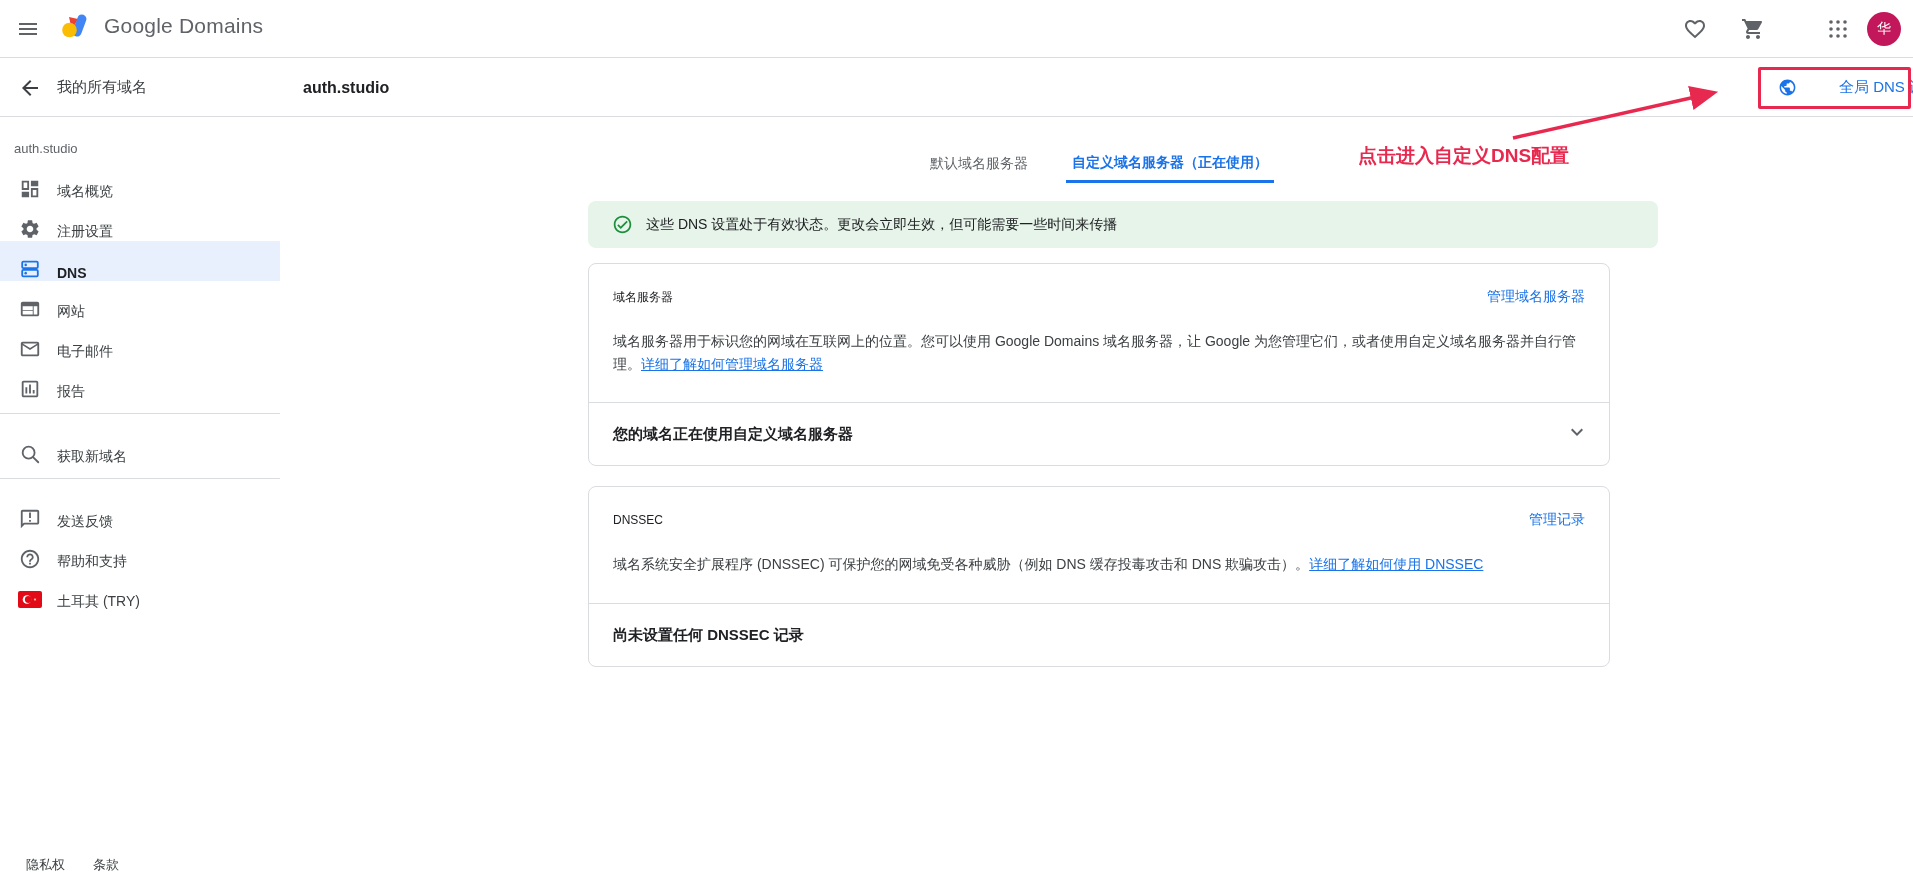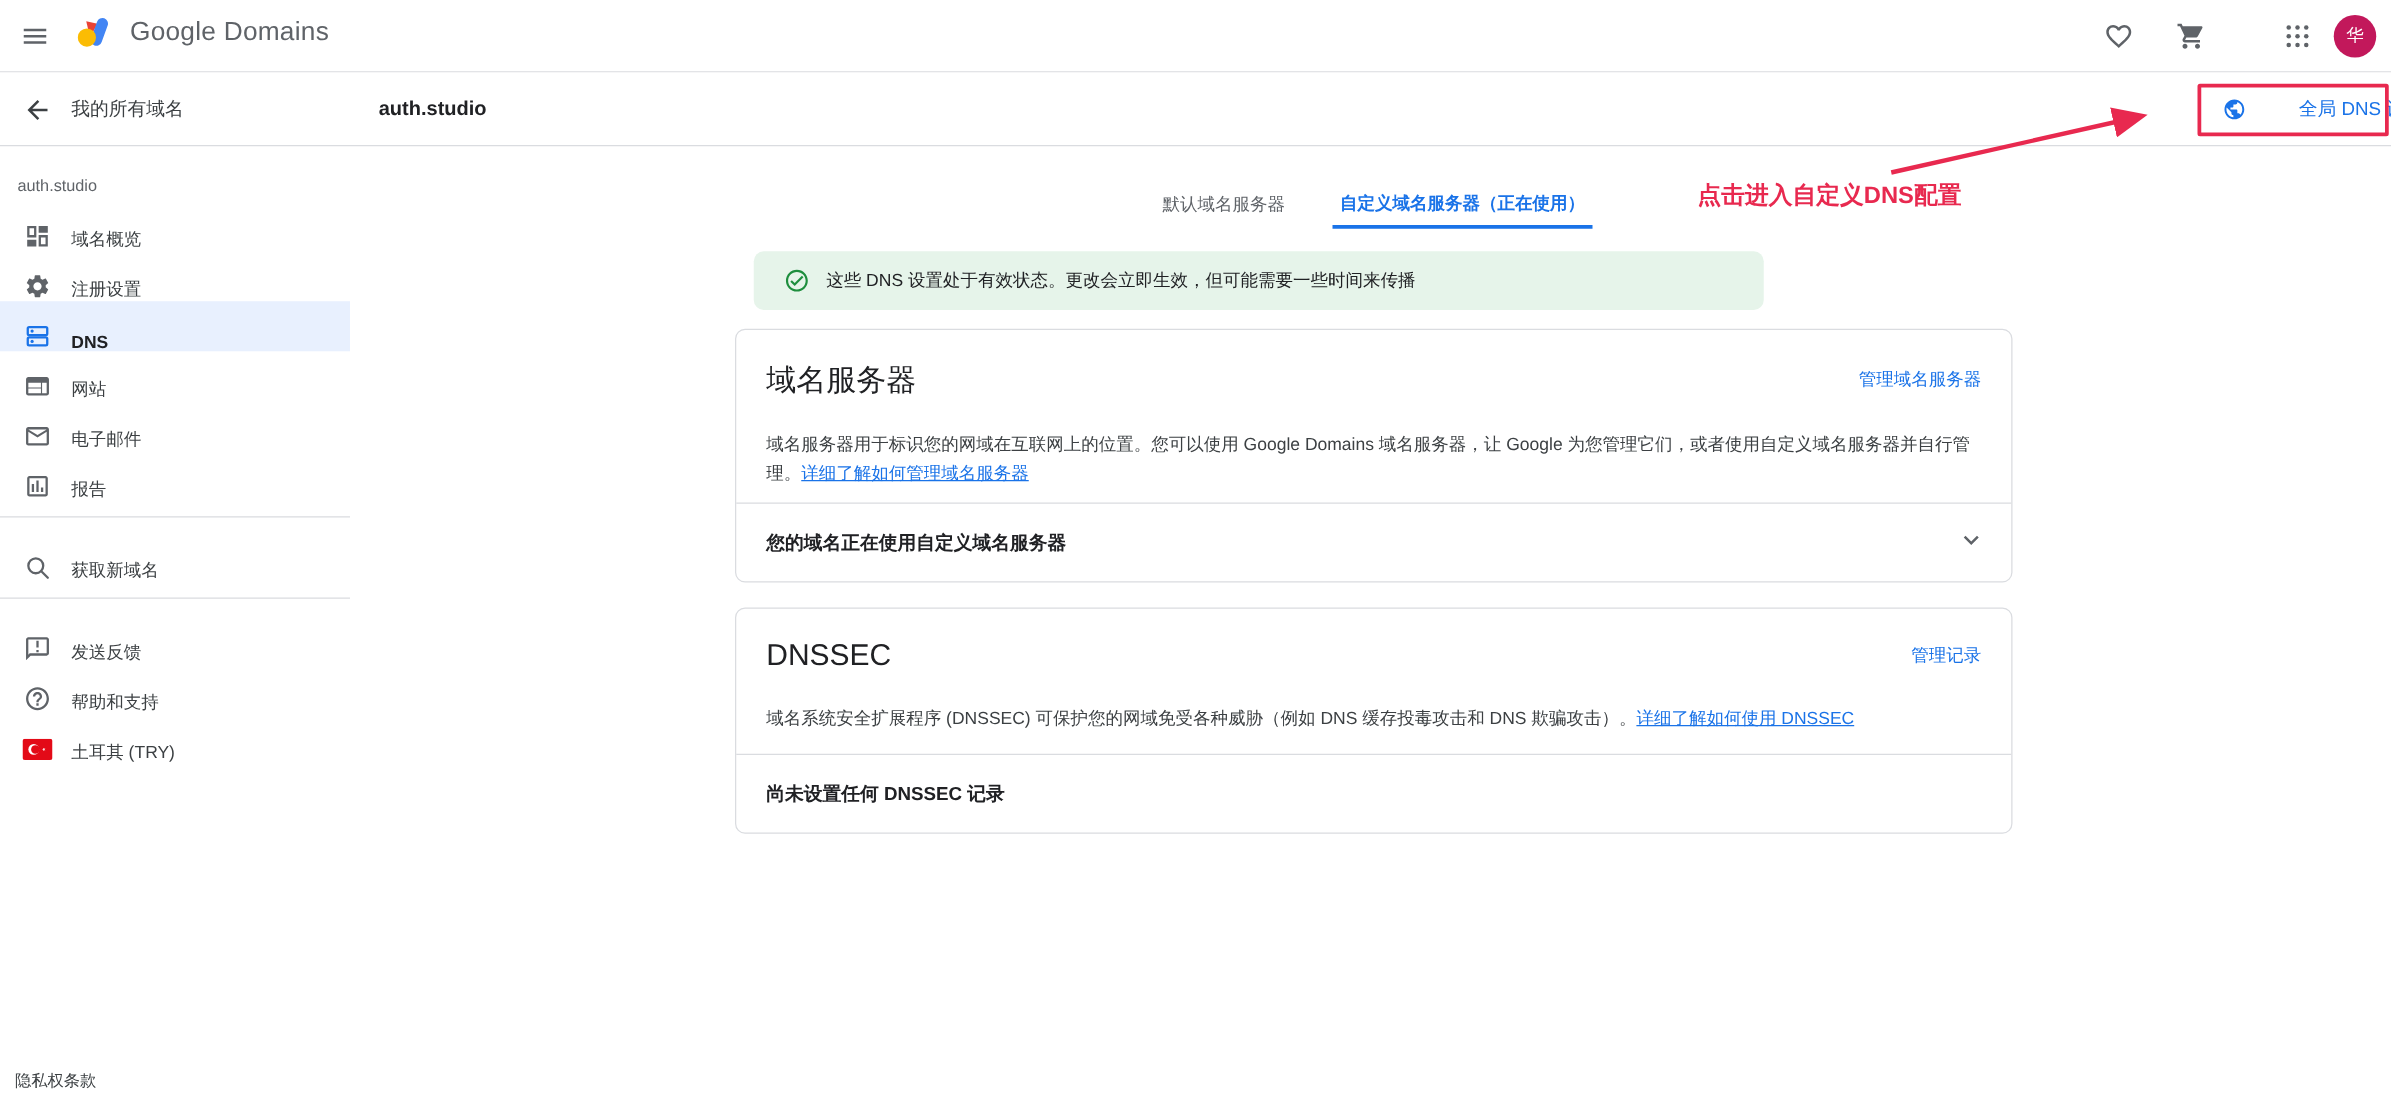--- a/index.html
+++ b/index.html
@@ -29,36 +29,36 @@
   .side-item { height:40px; display:flex; align-items:flex-end; cursor:pointer; }
   .side-item .ic { width:24px; height:24px; margin-left:18px; flex:none; display:flex; align-items:center; justify-content:center; }
   .side-item .lbl { margin-left:15px; font-size:14px; color:#3c4043; white-space:nowrap; }
   .side-item.active { background:var(--active-item-bg,#e8f0fe); }
   .side-item.active .lbl { color:var(--text-primary,#202124); font-weight:bold; }
   .side-divider { border-top:1px solid var(--border,#dadce0); margin:12px 0; height:0; }
   
   .tabs { position:absolute; left:924px; top:145px; display:flex; gap:32px; height:38px; }
   .tab { display:flex; align-items:center; font-size:14px; color:var(--text-secondary,#5f6368); padding:0 6px; cursor:pointer; }
   .tab.active { color:var(--accent,#1a73e8); font-weight:bold; border-bottom:3px solid var(--accent,#1a73e8); border-radius:0; }
-  .banner { position:absolute; left:588px; top:201px; width:808px; height:47px; background:var(--banner-bg,#e6f4ea); border-radius:8px; display:flex; align-items:center;margin-left:15px; }
+  .banner { position:absolute; left:588px; top:201px; width:1070px; height:47px; background:var(--banner-bg,#e6f4ea); border-radius:8px; display:flex; align-items:center; }
   .banner .ic { width:21px; height:21px; margin-left:24px; flex:none; }
   .banner .txt { margin-left:13px; font-size:14px; color:var(--text-primary,#202124); }
   .card { position:absolute; left:588px; width:1022px; background:#fff; border:1px solid var(--border,#dadce0); border-radius:8px; }
   .card.nameservers { top:263px; height:203px; }
   .card.dnssec { top:486px; height:181px; }
   .card-head { display:flex; justify-content:space-between; align-items:center; padding:24px 24px 0 24px; }
-  .card-title { font-size:24px; color:var(--text-primary,#202124); }
+  .card-title { font-size:12px; color:var(--text-primary,#202124); }
   .card-action { font-size:14px; color:var(--accent,#1a73e8); text-decoration:none; cursor:pointer; }
   .card-body { padding:24px 24px 0 24px; font-size:14px; line-height:23px; color:#3c4043; }
   .card-body a { color:var(--accent,#1a73e8); text-decoration:underline; cursor:pointer; }
   .status-row { position:absolute; left:0; right:0; bottom:0; height:63px; border-top:1px solid var(--border,#dadce0); display:flex; align-items:center; justify-content:space-between; padding:0 20px 0 24px; }
   .status-row .txt { font-size:15px; font-weight:bold; color:var(--text-primary,#202124); }
   .status-row.clickable { cursor:pointer; }
   
-  .footer { position:absolute; left:12px; top:856px; display:flex; }
+  .footer { position:absolute; left:26px; top:856px; display:flex; gap:28px; }
   .footer a { font-size:13px; color:#3c4043; text-decoration:none; cursor:pointer; }
   
   .ann-box { position:absolute; left:1758px; top:67px; width:153px; height:42px; border:3px solid var(--annotation-red,#e8294f); border-radius:2px; pointer-events:none; }
   .ann-arrow { position:absolute; left:1470px; top:78px; pointer-events:none; }
   .ann-text { position:absolute; left:1358px; top:143px; font-size:19px; font-weight:bold; color:var(--annotation-red,#e8294f); white-space:nowrap; pointer-events:none; }
 </style>
 </head>
 <body>
 
 <div class="app">

